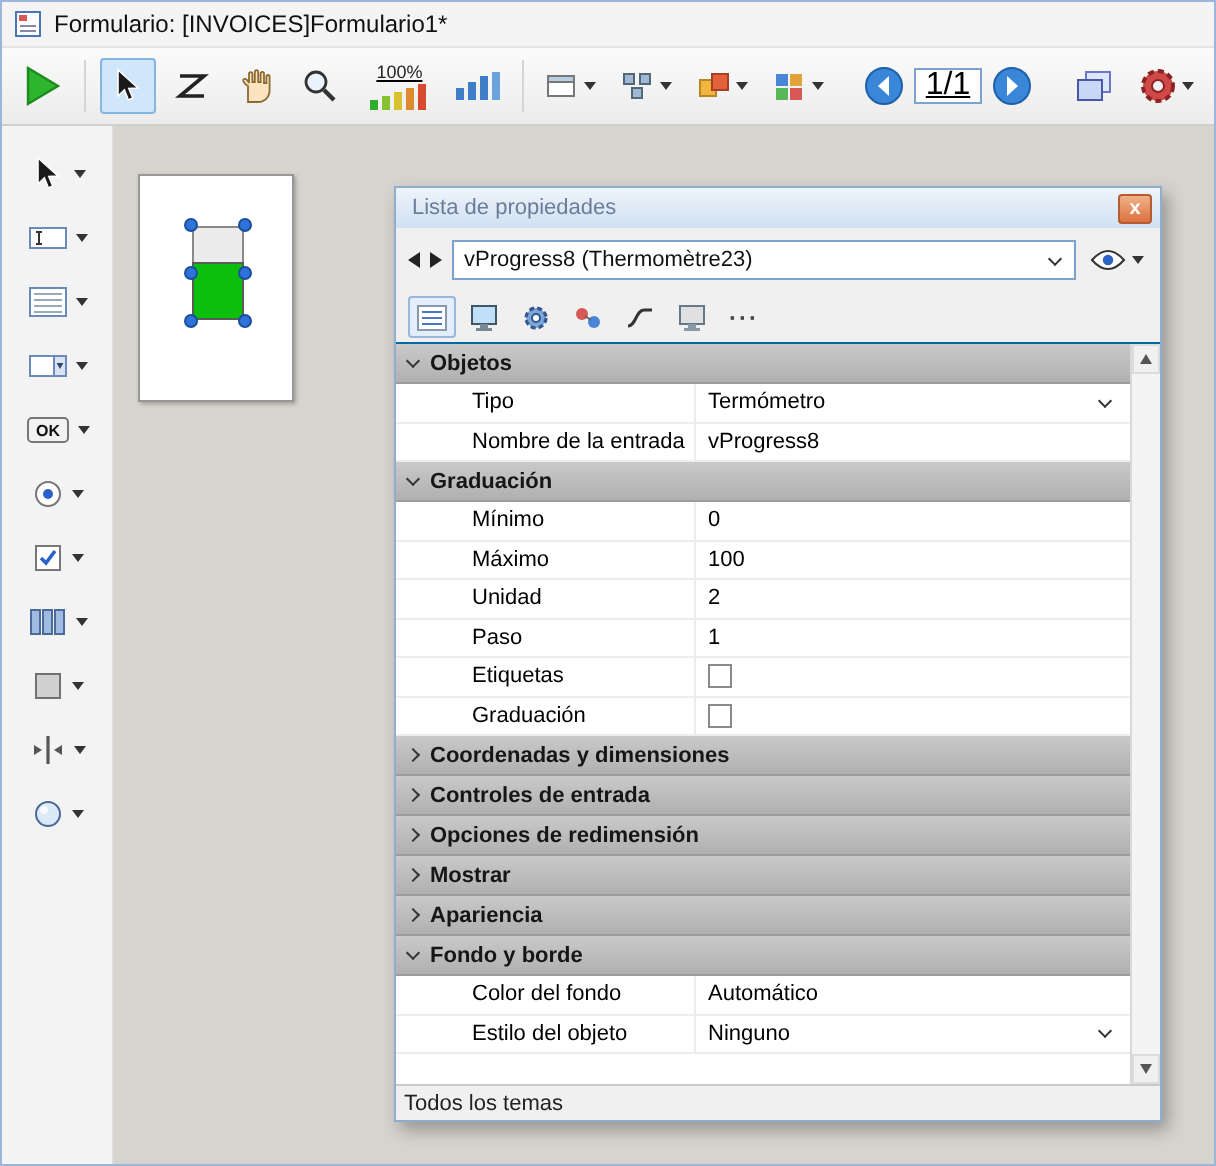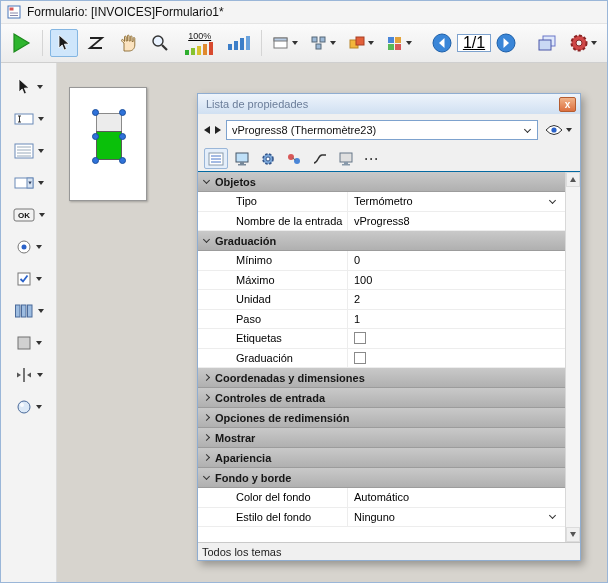--- a/index.html
+++ b/index.html
@@ -510,21 +510,21 @@
                 <span class="chev down"></span>
                 <span>Fondo y borde</span>
               </div>
               <div class="prop-row">
                 <div class="prop-label">Color del fondo</div>
                 <div class="prop-value">
                   <span>Automático</span>
                 </div>
               </div>
               <div class="prop-row">
-                <div class="prop-label">Estilo del fondo</div>
+                <div class="prop-label">Estilo del objeto</div>
                 <div class="prop-value">
                   <span>Ninguno</span>
                   <span class="chev down"></span>
                 </div>
               </div>
             </div>
           <div class="scrollbar">
             <div class="sb-btn">
                 <span class="tri-up"></span>
               </div>

